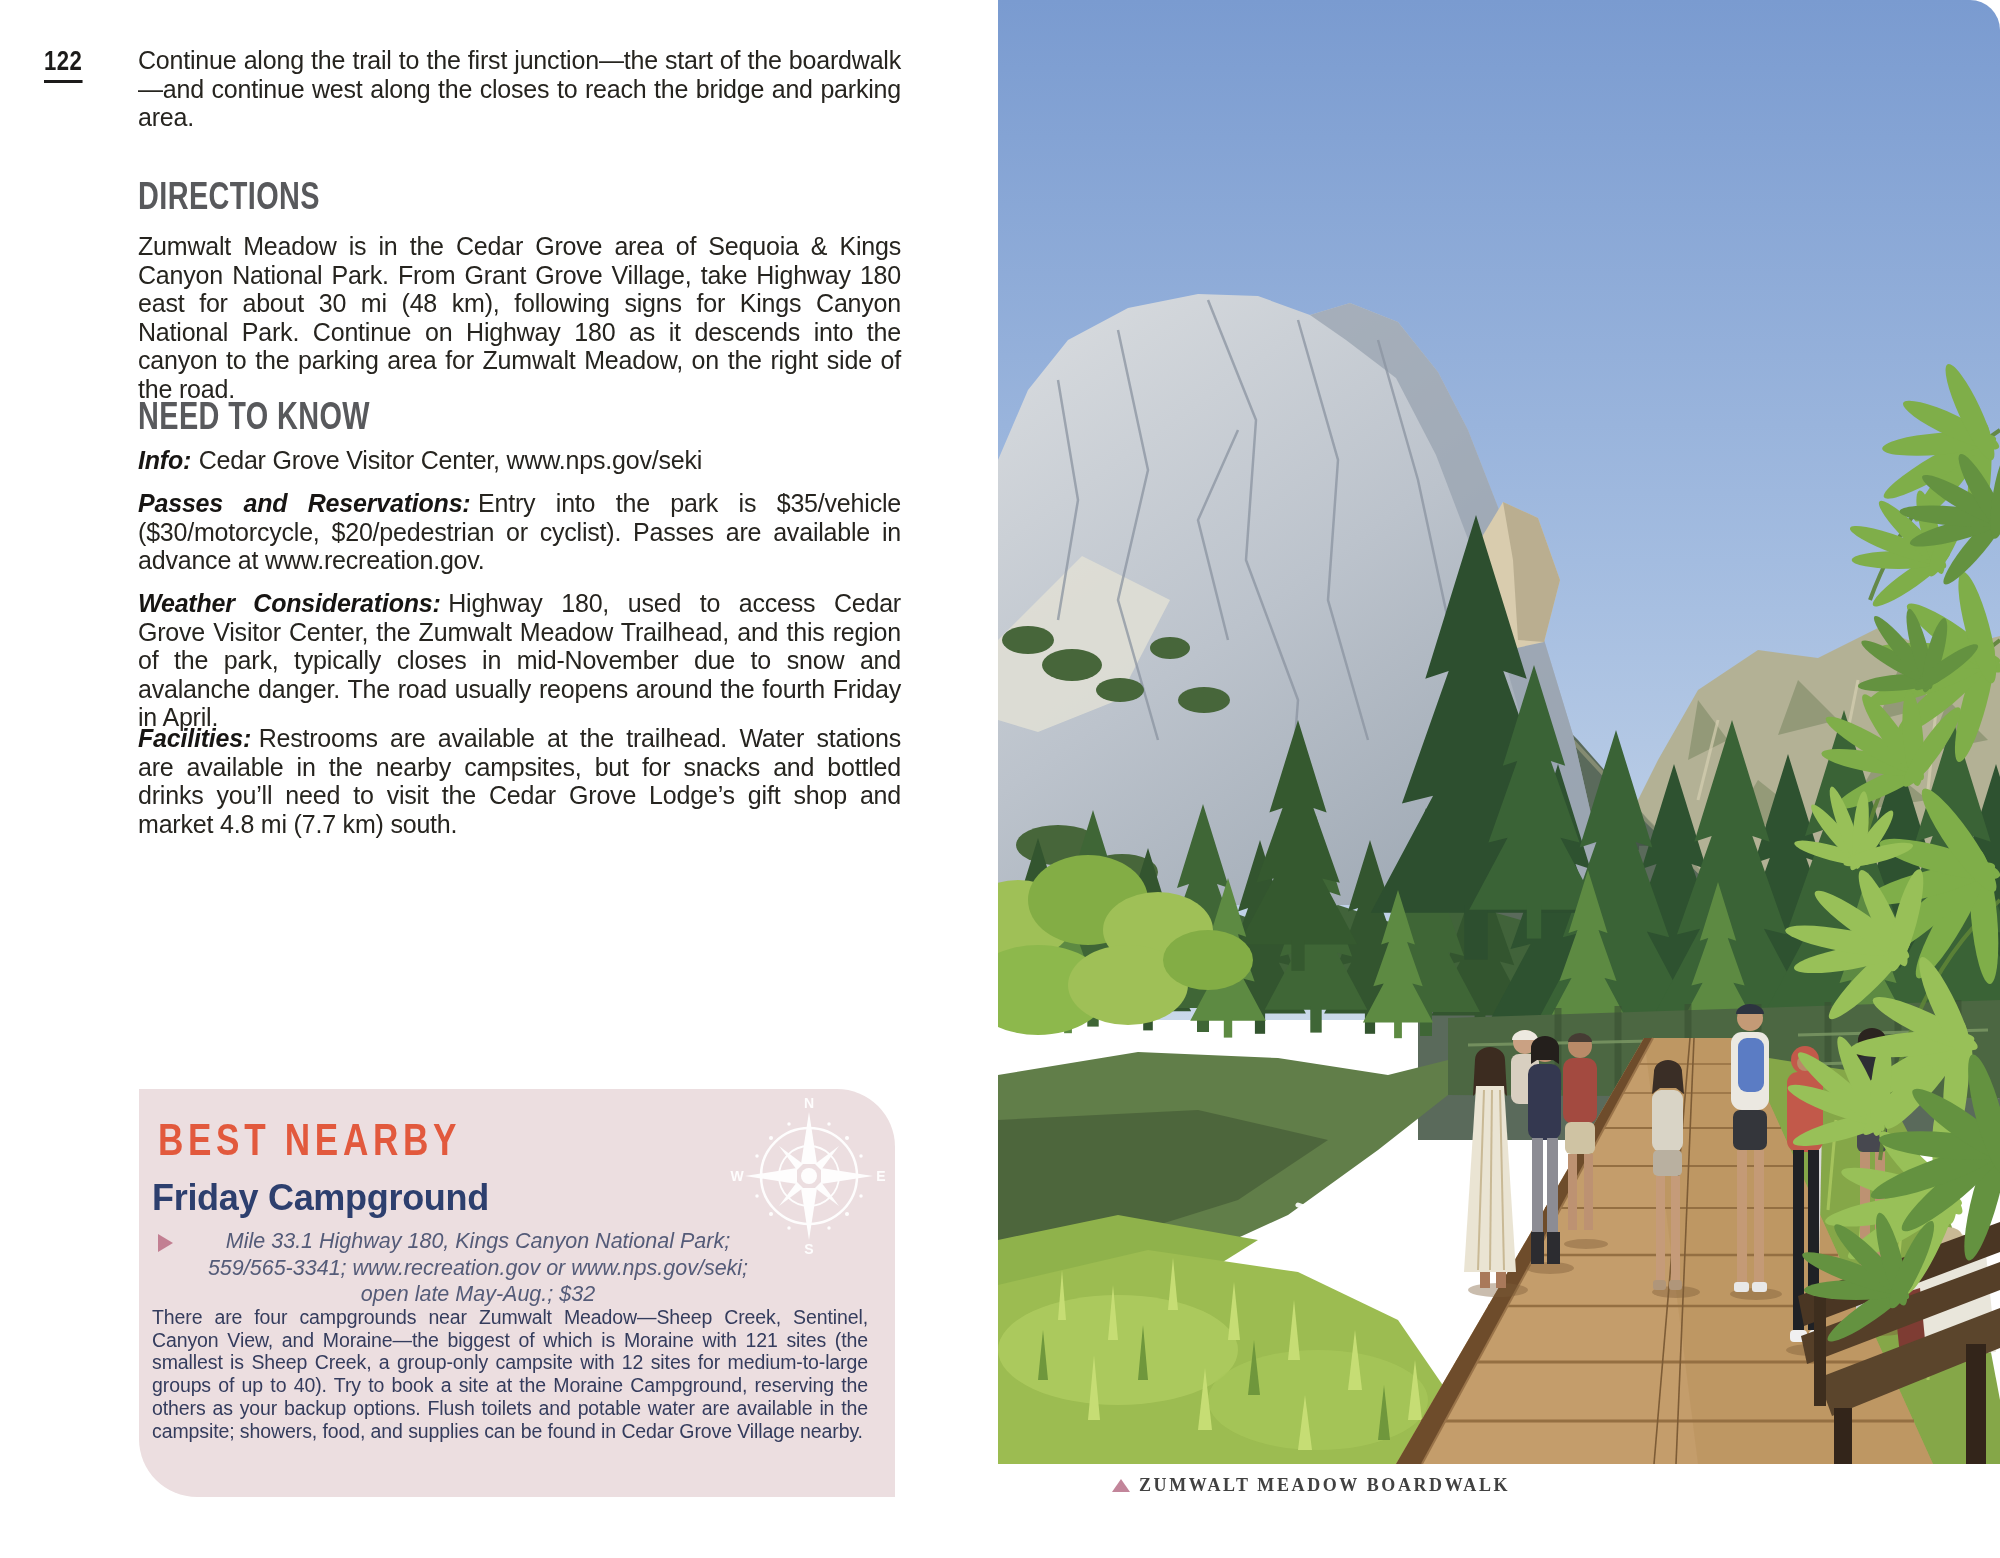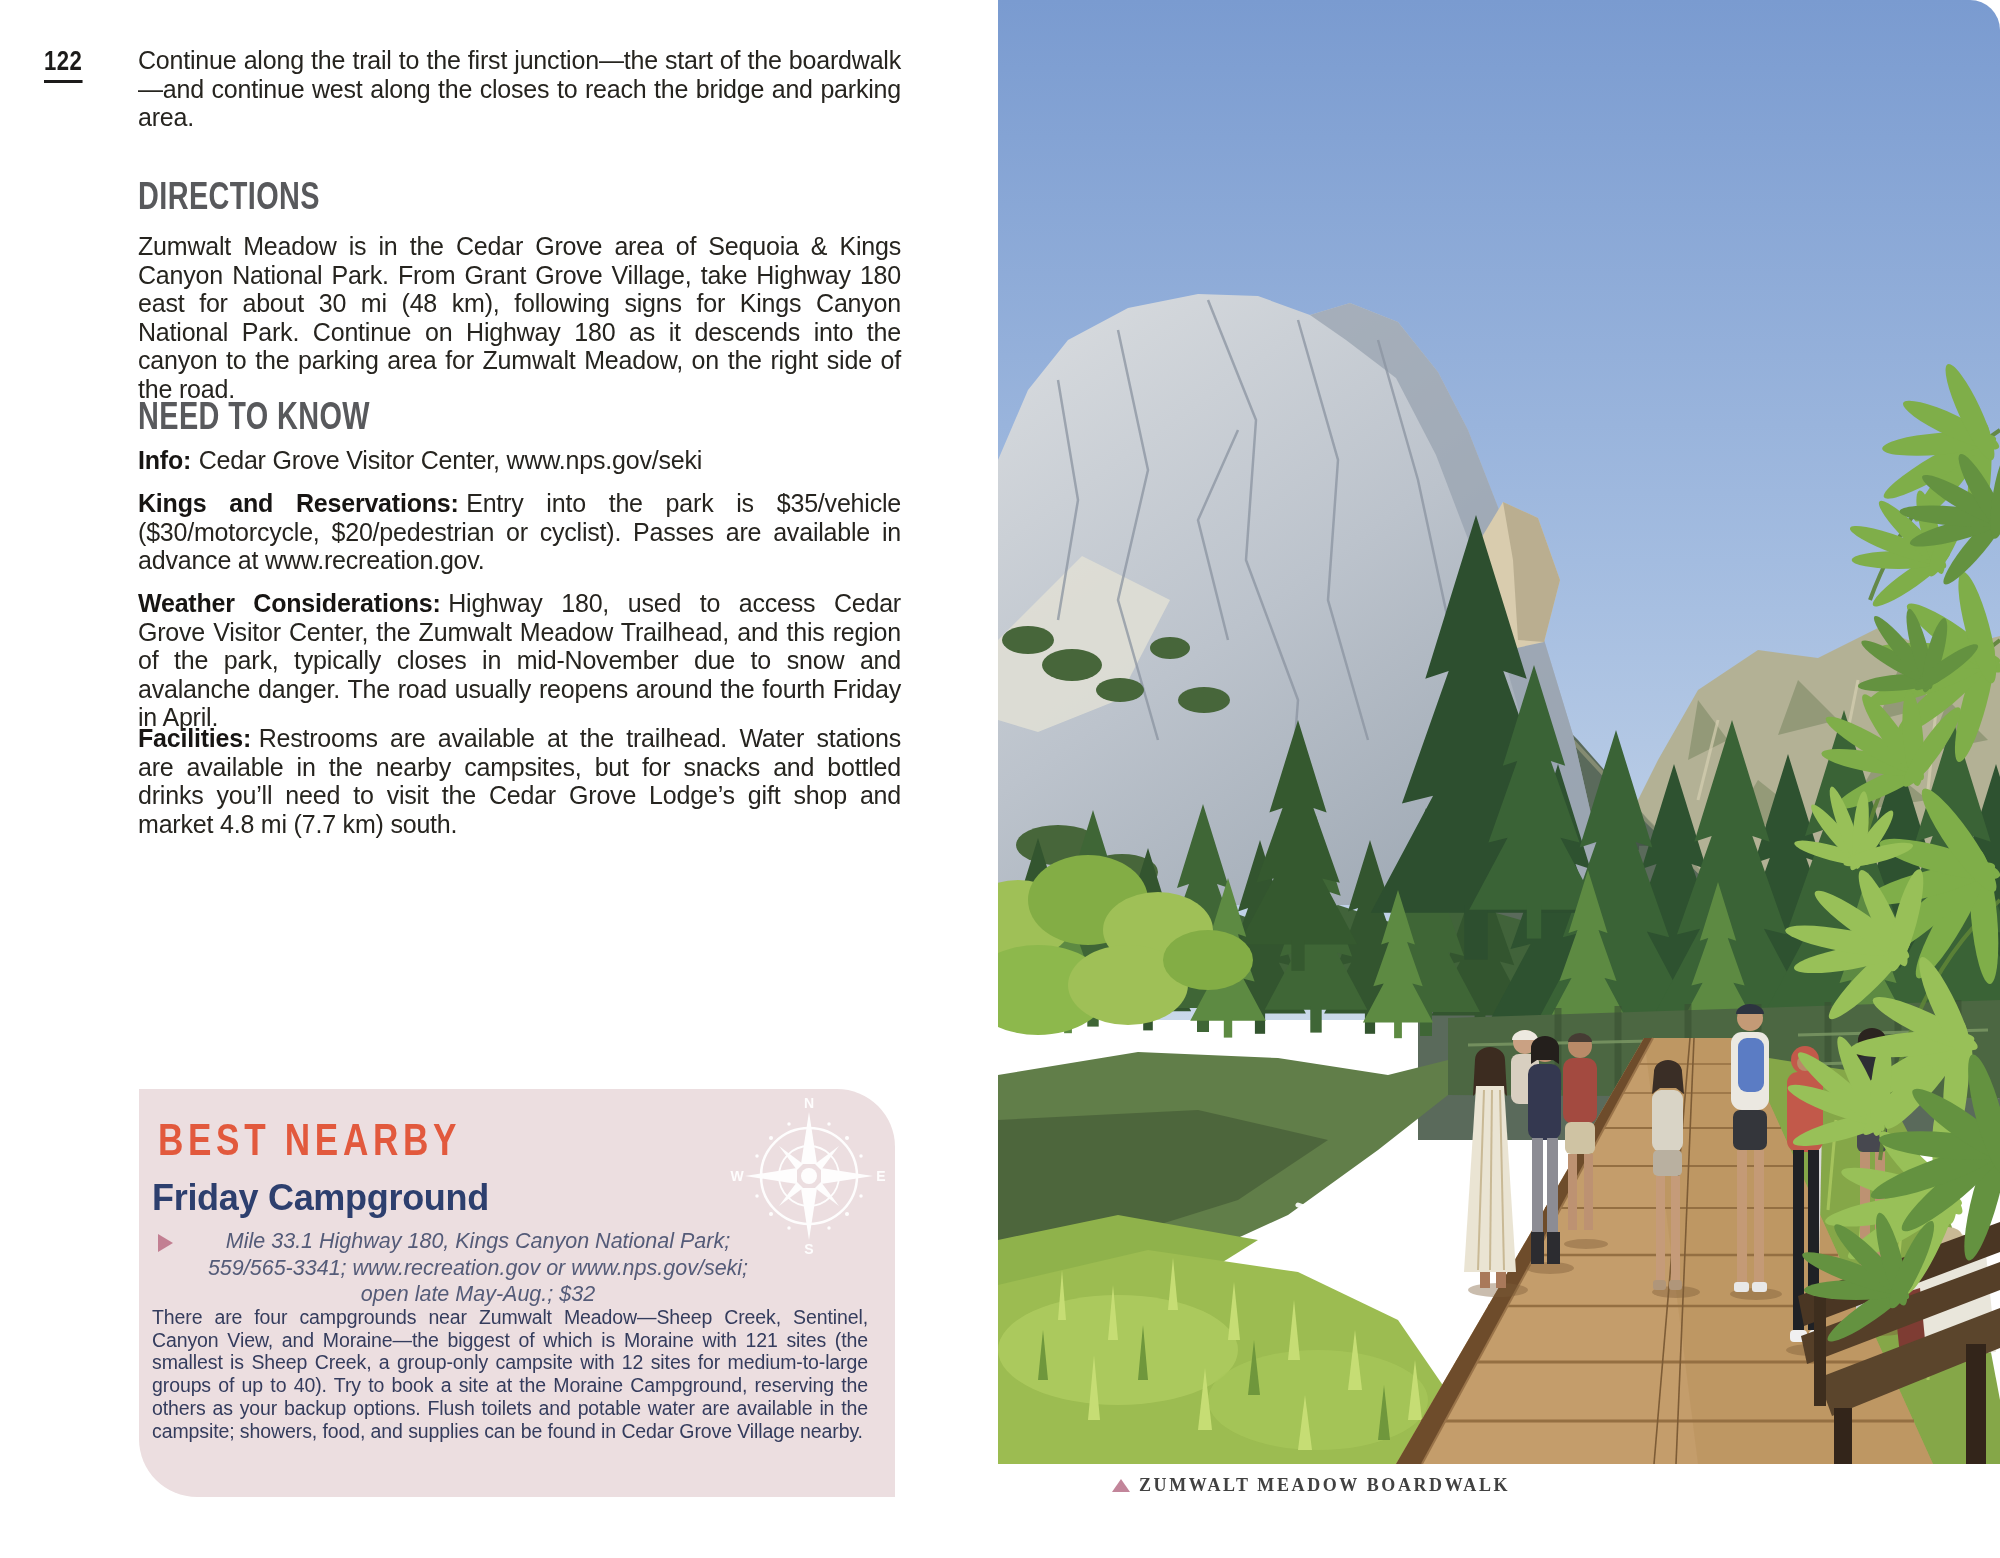--- a/index.html
+++ b/index.html
@@ -14,21 +14,21 @@
     font-size:27px; font-weight:700; color:#1c1b1a;
     letter-spacing:.5px;
     transform:scaleX(.82); transform-origin:left top;
     border-bottom:3px solid #1c1b1a; padding-bottom:3px;
   }
   .bodytext {
     position:absolute; left:138px; width:763px;
     font-size:25px; line-height:28.6px; letter-spacing:-0.2px;
     color:#26241f; text-align:justify;
   }
-  .bodytext strong { padding-right:.3em; color:#171513; }
+  .bodytext strong { padding-right:.3em; color:#171513;font-style:italic; }
   .h-cond {
     position:absolute; left:138px;
     font-size:38px; font-weight:700; color:#58595c;
     letter-spacing:.5px; line-height:1;
     transform:scaleX(.76); transform-origin:left top;
     white-space:nowrap;
   }
   
   .nearby-box {
     position:absolute; left:139px; top:1089px; width:756px; height:408px;
@@ -95,21 +95,21 @@
 
   <h2 class="h-cond" style="top:177px;">DIRECTIONS</h2>
   <p class="bodytext" style="top:232px;">Zumwalt Meadow is in the Cedar Grove area of Sequoia &amp; Kings Canyon National Park. From Grant Grove Village, take Highway 180 east for about 30 mi (48 km), following signs for Kings Canyon National Park. Continue on Highway 180 as it descends into the canyon to the parking area for Zumwalt Meadow, on the right side of the road.</p>
 
   <h2 class="h-cond" style="top:397px;">NEED TO KNOW</h2>
 
   <p class="bodytext" style="top:446px;">
     <strong>Info:</strong><span>Cedar Grove Visitor Center, www.nps.gov/seki</span>
   </p>
   <p class="bodytext" style="top:489px;">
-    <strong>Kings and Reservations:</strong><span>Entry into the park is $35/vehicle ($30/motorcycle, $20/pedestrian or cyclist). Passes are available in advance at www.recreation.gov.</span>
+    <strong>Passes and Reservations:</strong><span>Entry into the park is $35/vehicle ($30/motorcycle, $20/pedestrian or cyclist). Passes are available in advance at www.recreation.gov.</span>
   </p>
   <p class="bodytext" style="top:589px;">
     <strong>Weather Considerations:</strong><span>Highway 180, used to access Cedar Grove Visitor Center, the Zumwalt Meadow Trailhead, and this region of the park, typically closes in mid-November due to snow and avalanche danger. The road usually reopens around the fourth Friday in April.</span>
   </p>
   <p class="bodytext" style="top:724px;">
     <strong>Facilities:</strong><span>Restrooms are available at the trailhead. Water stations are available in the nearby campsites, but for snacks and bottled drinks you’ll need to visit the Cedar Grove Lodge’s gift shop and market 4.8 mi (7.7 km) south.</span>
   </p>
 
   <div class="nearby-box">
     <div class="nearby-heading">BEST NEARBY</div>

